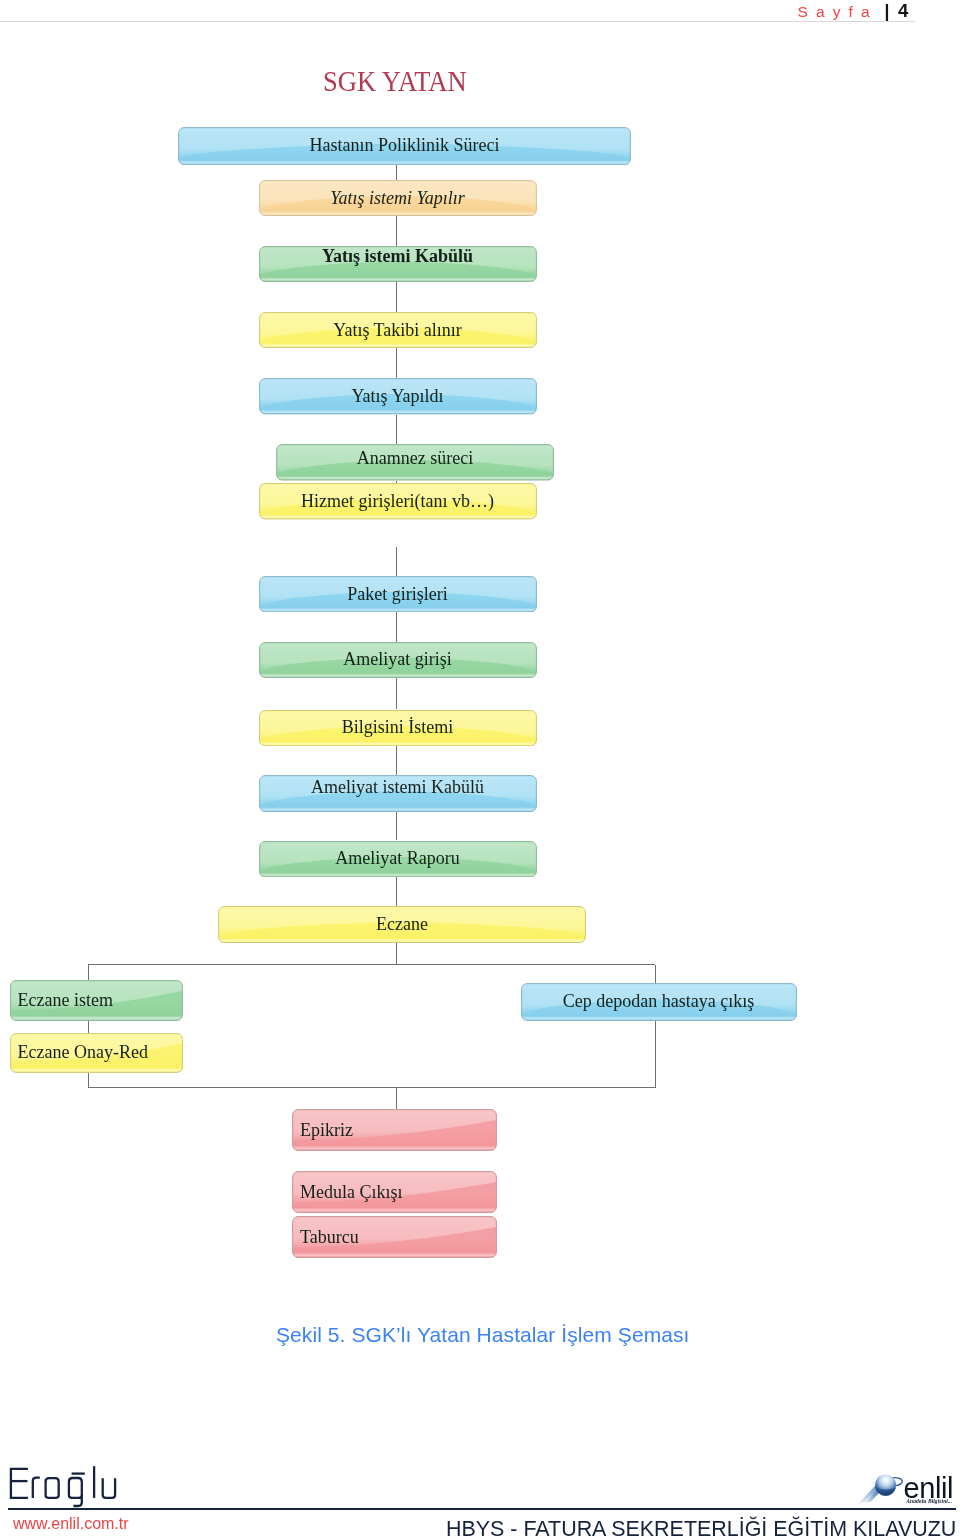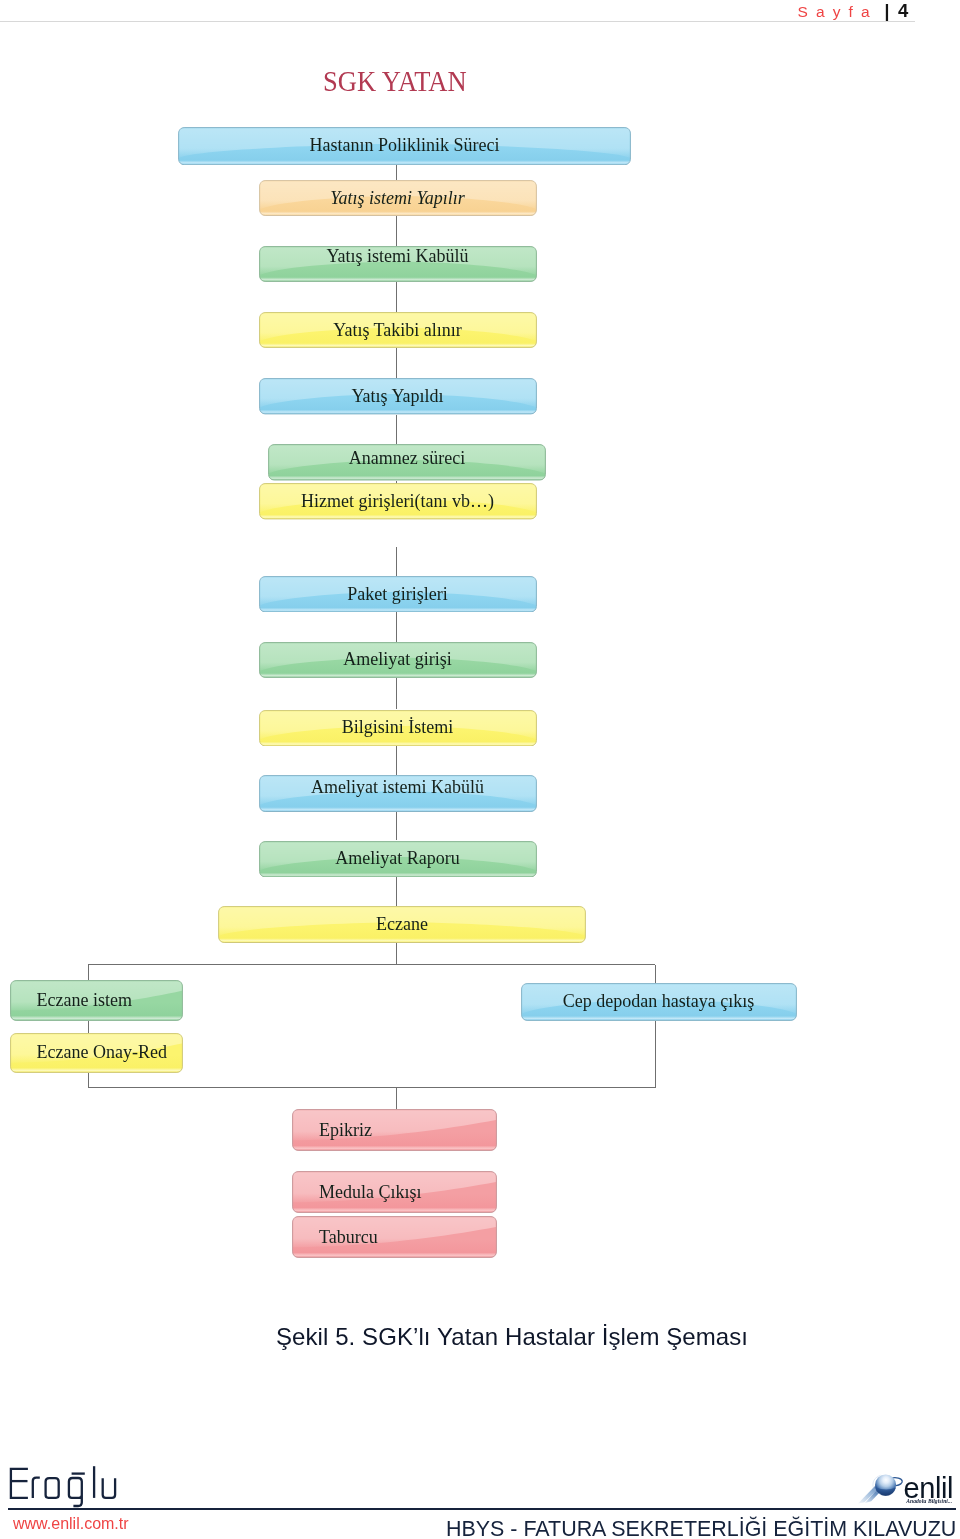--- a/index.html
+++ b/index.html
@@ -28,25 +28,25 @@
 
   
   #chart{position:absolute;left:0;top:0;width:960px;height:1300px;}
   .node{position:absolute;box-sizing:border-box;}
   .node svg{position:absolute;left:0;top:0;}
   .node .lbl{position:absolute;left:0;top:0;width:100%;height:100%;
              display:flex;align-items:center;
              font-family:"Liberation Serif",serif;font-size:18px;color:#14201a;
              white-space:nowrap;}
   .node.c-center .lbl{justify-content:center;}
-  .node.c-left .lbl{justify-content:flex-start;padding-left:27px;}
+  .node.c-left .lbl{justify-content:flex-start;padding-left:8px;}
 
   
   .fig-cap{position:absolute;left:276px;top:1323px;font-family:"Liberation Sans",sans-serif;
-           font-size:24px;color:#0f172a;white-space:nowrap;letter-spacing:0.08px;}
+           font-size:21px;color:#3b82f6;white-space:nowrap;letter-spacing:0.08px;}
 
   
   .ftr-rule{position:absolute;left:8px;top:1507.6px;width:948px;height:2.2px;background:#16233c;}
   .ftr-brand{position:absolute;left:8px;top:1459px;}
   .ftr-www{position:absolute;left:13px;top:1515px;font-family:Liberation Sans, sans-serif;
            font-size:16px;color:#ef4444;white-space:nowrap;}
   .ftr-doc{position:absolute;left:446px;top:1515px;font-family:"Liberation Sans",sans-serif;
            font-size:22.7px;color:#16233c;white-space:nowrap;
            transform:scaleX(0.945);transform-origin:left top;}
   .ftr-logo{position:absolute;left:856px;top:1466px;}
@@ -123,21 +123,21 @@
               <stop offset="0" stop-color="#ffffff" stop-opacity="0.40"></stop>
               <stop offset="0.70" stop-color="#ffffff" stop-opacity="0.30"></stop>
               <stop offset="1" stop-color="#ffffff" stop-opacity="0.06"></stop>
             </linearGradient>
           </defs>
           <rect x="0.6" y="0.6" width="276.8" height="34.9" rx="5.5" ry="5.5" fill="url(#g1)" stroke="#d5c1a0" stroke-width="1"></rect>
           <path d="M 1.2 5.5 Q 1.2 1.2 6.5 1.2 L 271.5 1.2 Q 276.8 1.2 276.8 5.5 L 276.8 28.880000000000003 C 254.9 20.216 181 15.884 139 15.884 C 97 15.884 23.1 20.216 1.2 28.880000000000003 Z" fill="url(#h1)"></path>
         </svg>
         <span class="lbl">Yatış istemi Yapılır</span>
       </div>
-      <div class="node c-center" style="left: 258.5px; top: 246.1px; width: 278px; height: 20px;">
+      <div class="node c-center" style="left: 258.5px; top: 246.1px; width: 278px; height: 20px; font-weight: bold;">
         <svg width="278" height="36" viewBox="0 0 278 36">
           <defs>
             <linearGradient id="g2" x1="0" y1="0" x2="0" y2="1">
               <stop offset="0" stop-color="#97d7a2"></stop>
               <stop offset="0.55" stop-color="#97d7a2"></stop>
               <stop offset="0.88" stop-color="#8fd29c"></stop>
               <stop offset="0.95" stop-color="#cfead4"></stop>
               <stop offset="1" stop-color="#8fd29c"></stop>
             </linearGradient>
             <linearGradient id="h2" x1="0" y1="0" x2="0" y2="1">
@@ -186,21 +186,21 @@
               <stop offset="0" stop-color="#ffffff" stop-opacity="0.40"></stop>
               <stop offset="0.70" stop-color="#ffffff" stop-opacity="0.30"></stop>
               <stop offset="1" stop-color="#ffffff" stop-opacity="0.06"></stop>
             </linearGradient>
           </defs>
           <rect x="0.6" y="0.6" width="276.8" height="35.3" rx="5.5" ry="5.5" fill="url(#g4)" stroke="#86b4c8" stroke-width="1"></rect>
           <path d="M 1.2 5.5 Q 1.2 1.2 6.5 1.2 L 271.5 1.2 Q 276.8 1.2 276.8 5.5 L 276.8 29.200000000000003 C 254.9 20.44 181 16.06 139 16.06 C 97 16.06 23.1 20.44 1.2 29.200000000000003 Z" fill="url(#h4)"></path>
         </svg>
         <span class="lbl">Yatış Yapıldı</span>
       </div>
-      <div class="node c-center" style="left: 268px; top: 444.2px; width: 278px; height: 29px;">
+      <div class="node c-center" style="left: 276px; top: 444.2px; width: 278px; height: 29px;">
         <svg width="278" height="36.6" viewBox="0 0 278 36.6">
           <defs>
             <linearGradient id="g5" x1="0" y1="0" x2="0" y2="1">
               <stop offset="0" stop-color="#97d7a2"></stop>
               <stop offset="0.55" stop-color="#97d7a2"></stop>
               <stop offset="0.88" stop-color="#8fd29c"></stop>
               <stop offset="0.95" stop-color="#cfead4"></stop>
               <stop offset="1" stop-color="#8fd29c"></stop>
             </linearGradient>
             <linearGradient id="h5" x1="0" y1="0" x2="0" y2="1">

